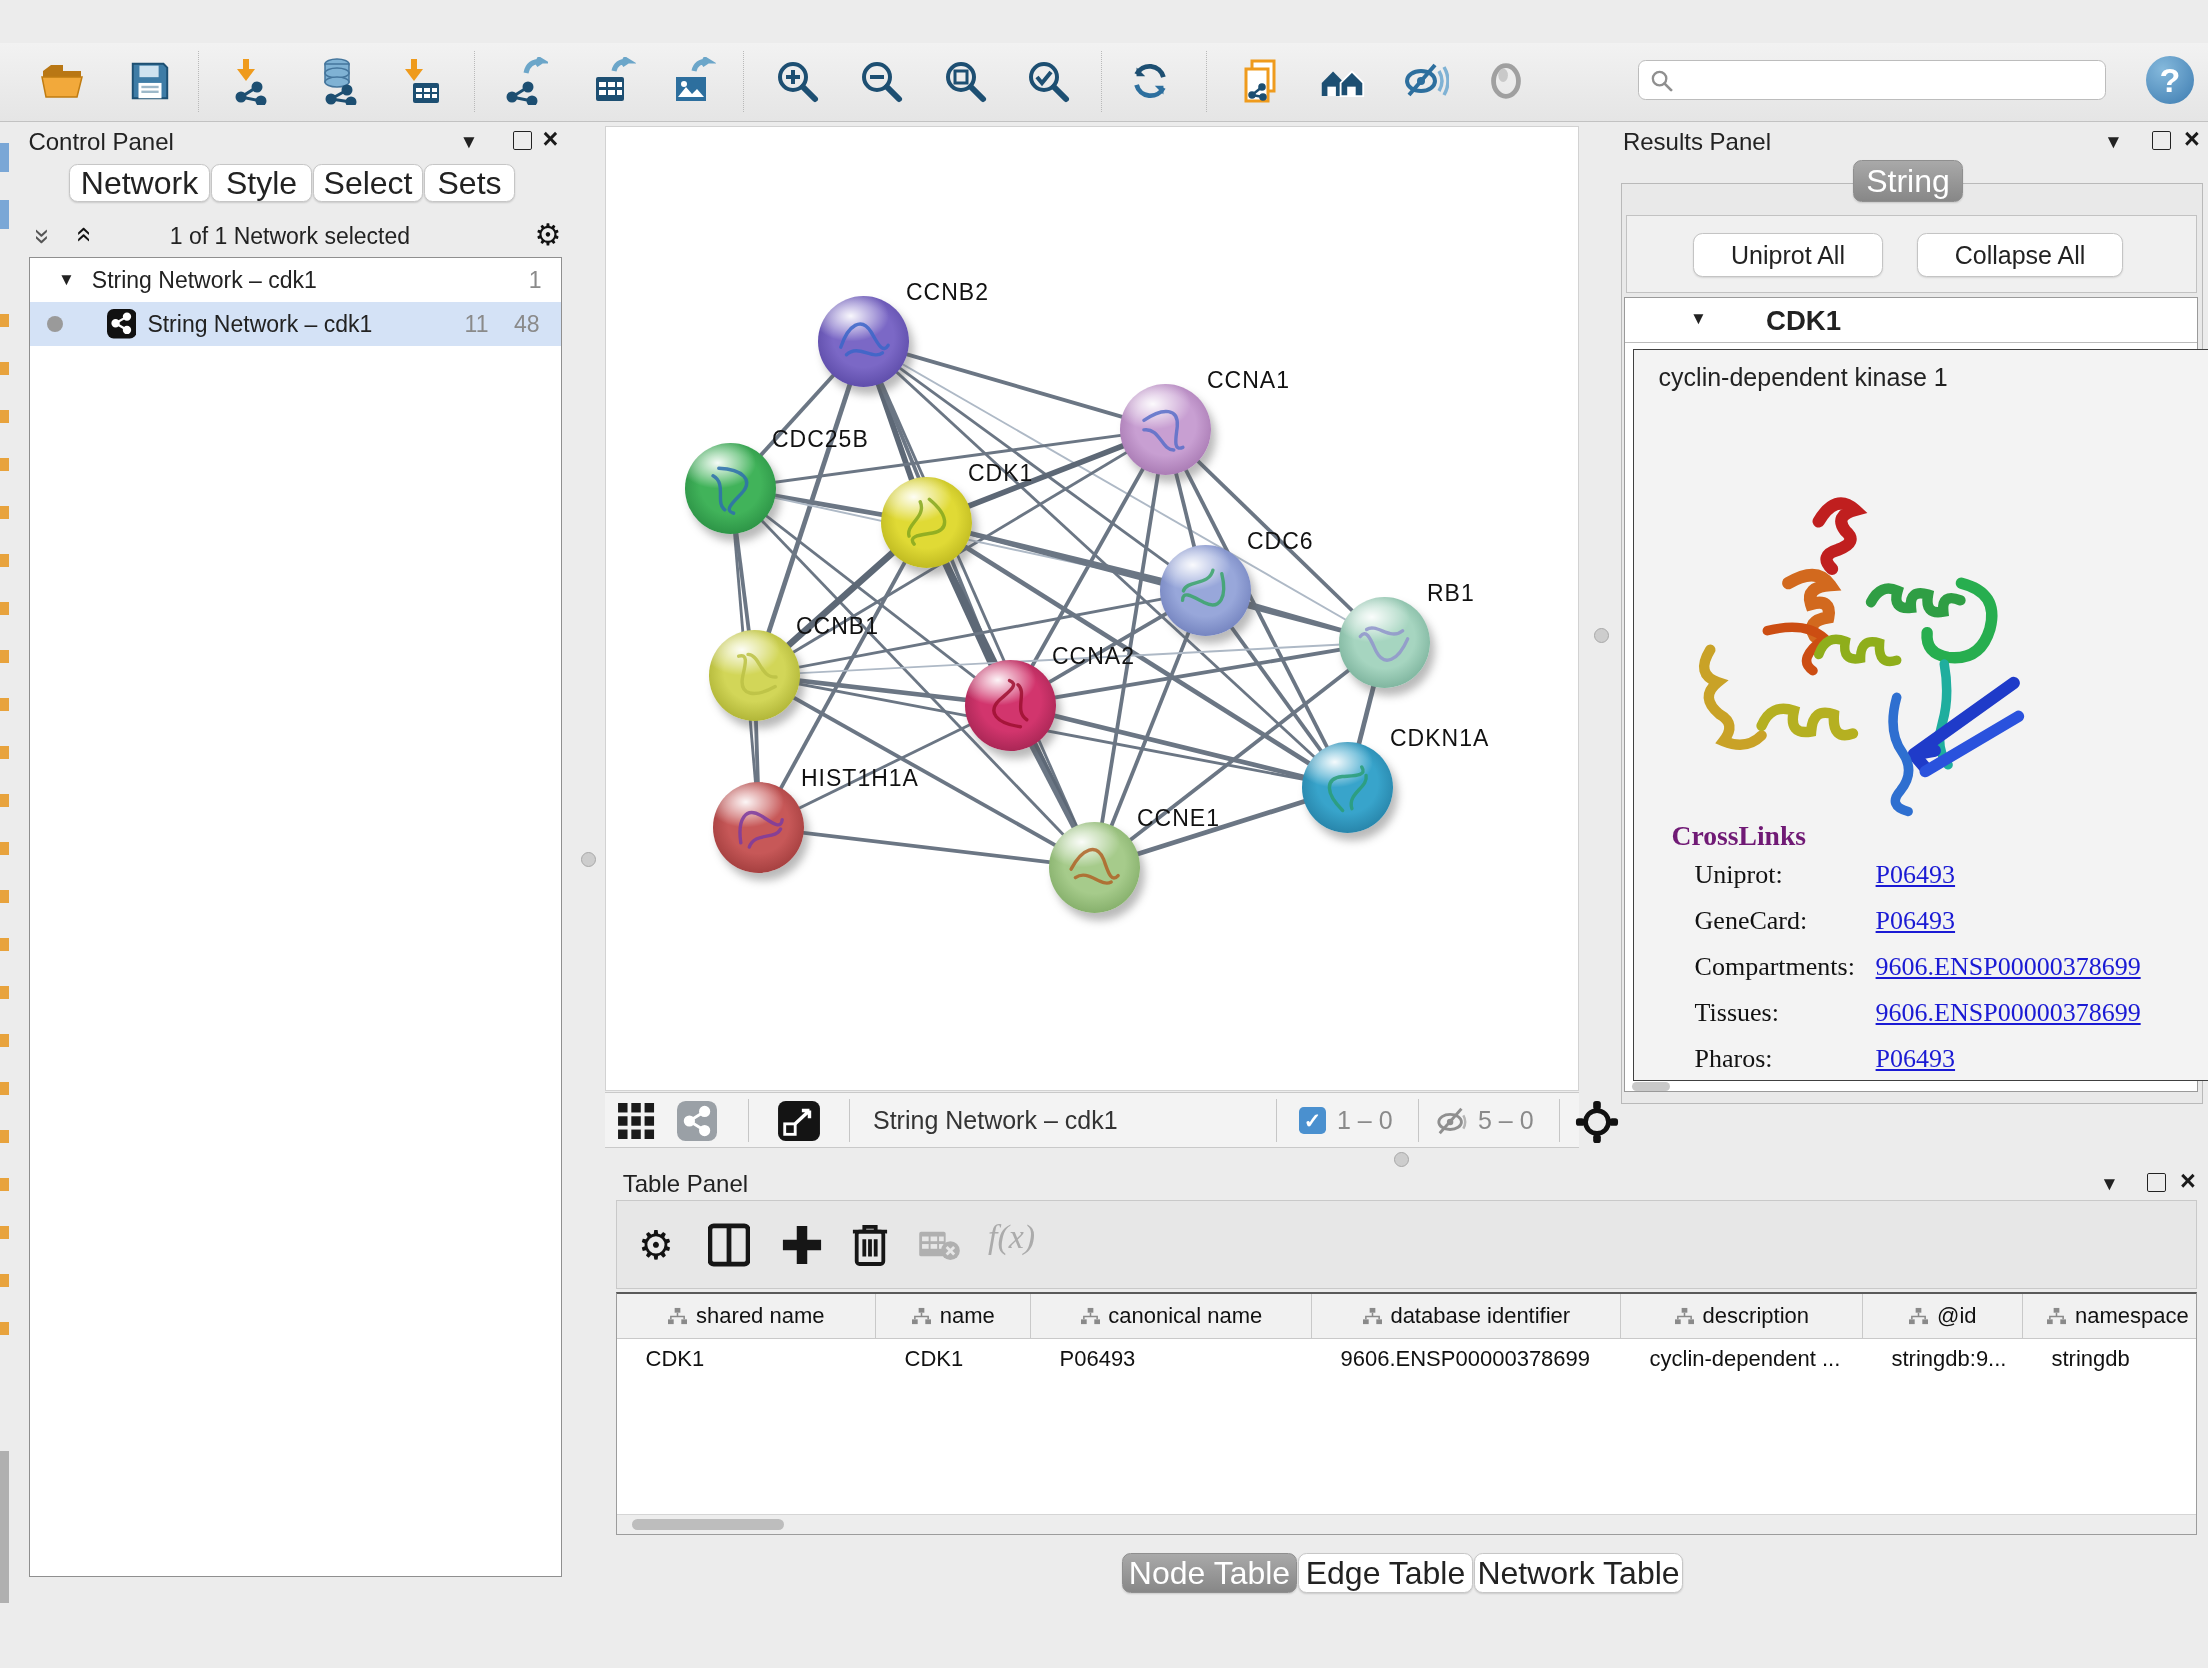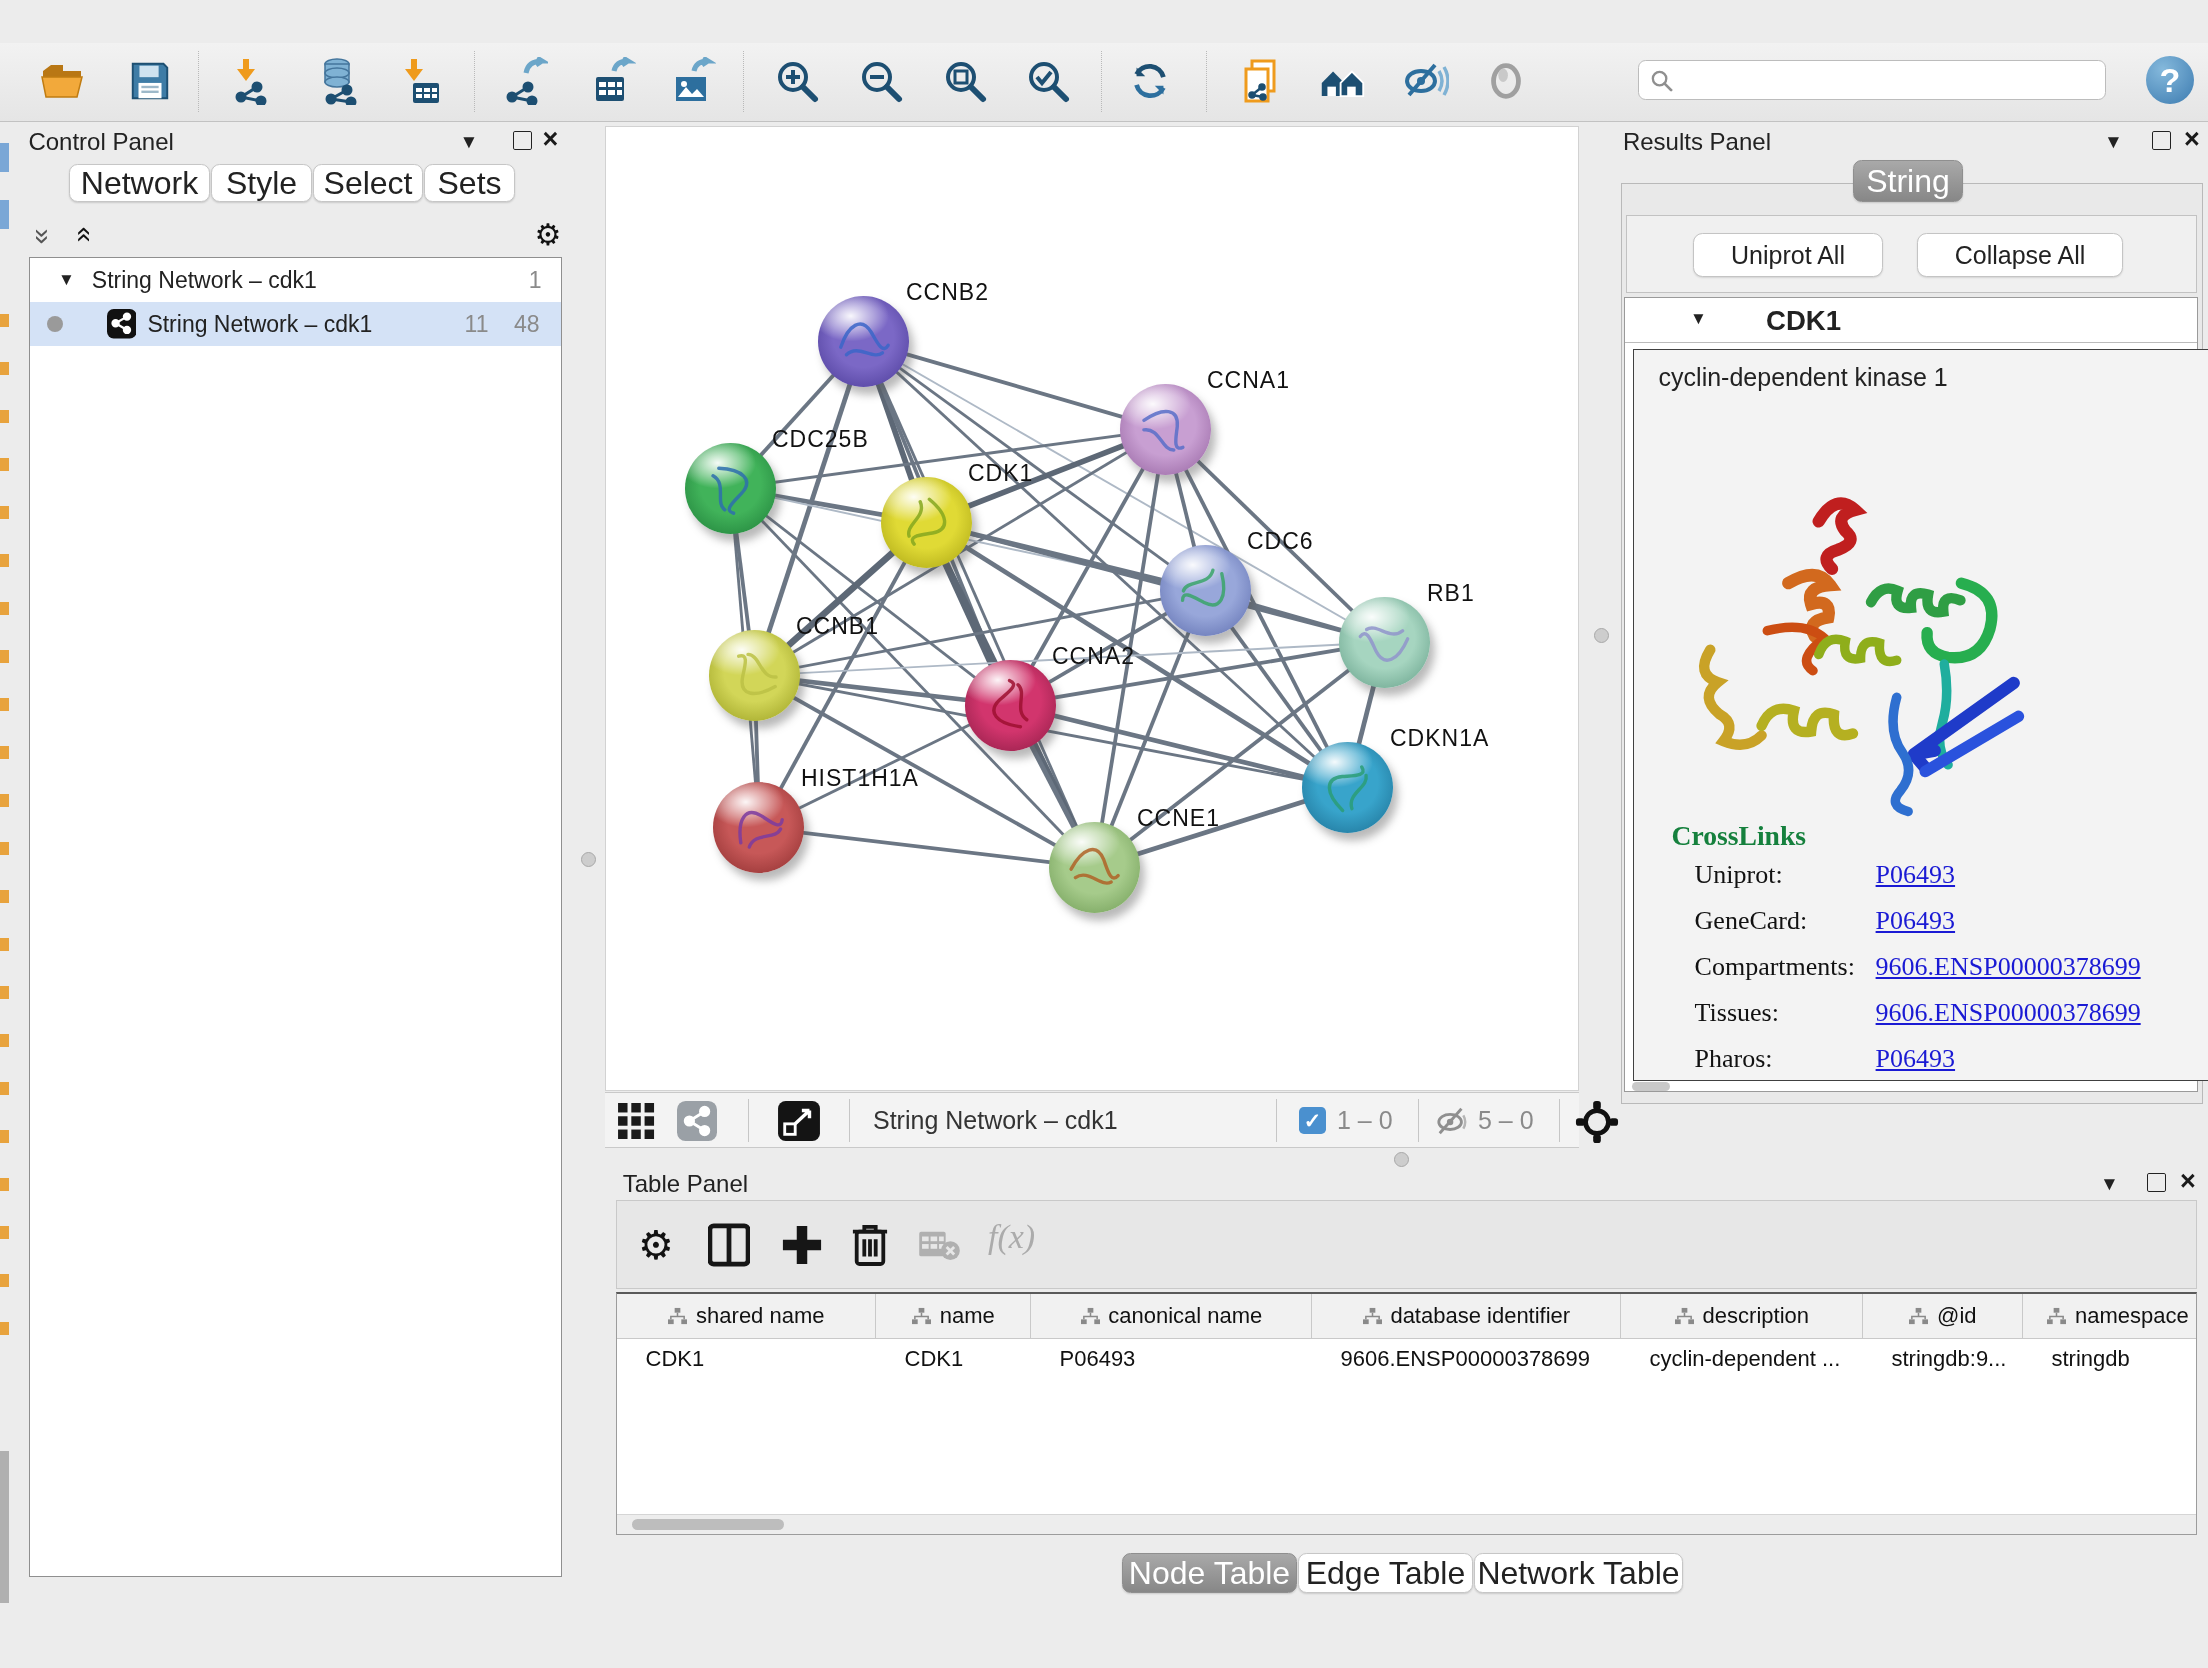--- a/index.html
+++ b/index.html
@@ -63,21 +63,21 @@
   
   .res-outer{position:absolute;left:1621px;top:183px;width:582px;height:921px;background:#e9e9e9;
     border:1px solid #b9b9b9;box-sizing:border-box;}
   .res-btn{position:absolute;height:42px;background:#fff;border:1px solid #c4c4c4;border-radius:9.5px;
     font-size:25px;display:flex;align-items:center;justify-content:center;box-shadow:0 1px 1.9px rgba(0,0,0,.12);}
   .res-entry{position:absolute;left:1624px;top:297px;width:574px;height:795px;background:#fff;
     border:1.9px solid #9a9a9a;box-sizing:border-box;}
   .res-entry-head{position:absolute;left:0;top:0;width:100%;height:44px;border-bottom:1px solid #bbb;}
   .res-desc-box{position:absolute;left:7.6px;top:51px;width:617px;height:732px;background:#f3f3f3;
     border:1px solid #404040;box-sizing:border-box;}
-  .xl-title{font-family:"Liberation Serif",serif;font-weight:bold;font-size:27.6px;color:#15803d;}
+  .xl-title{font-family:"Liberation Serif",serif;font-weight:bold;font-size:27.6px;color:#701a75;}
   .xl-label{font-family:"Liberation Serif",serif;font-size:26px;color:#111;}
   .xl-link{font-family:"Liberation Serif",serif;font-size:26px;color:#1a1ad4;text-decoration:underline;}
   
   .tbl-toolbar{position:absolute;left:616px;top:1200px;width:1581px;height:89px;background:#e7e7e7;
     border:1px solid #c9c9c9;box-sizing:border-box;}
   .tbl-box{position:absolute;left:616px;top:1292px;width:1581px;height:243px;background:#fff;
     border:1px solid #9c9c9c;border-top:2.9px solid #5a5a5a;box-sizing:border-box;overflow:hidden;}
   .tbl-header{display:flex;height:44px;background:#f1f1f1;border-bottom:1px solid #c9c9c9;}
   .th{display:flex;align-items:center;justify-content:center;gap:7.6px;font-size:22px;color:#111;
     border-right:1px solid #c9c9c9;box-sizing:border-box;flex:none;}
@@ -303,20 +303,21 @@
   <div class="tab" style="left:313px;top:164px;width:108px">
     <span>Select</span>
     </div>
   <div class="tab" style="left:424px;top:164px;width:89px">
     <span>Sets</span>
     </div>
 
   <div class="subhead" style="top:217px">
     <span class="chev" style="position:absolute;left:26px;top:1.9px">»</span>
     <span class="chev up" style="position:absolute;left:64px;top:1.9px">»</span>
+    <span style="position:absolute;left:0;width:100%;text-align:center;top:5.7px">1 of 1 Network selected</span>
     <span class="gear-glyph" style="position:absolute;left:523px;top:0px">⚙</span>
   </div>
 
   <div class="tree" style="top:257px;height:1320px">
     <div class="trow">
       <span style="margin-left:28.5px;font-size:17px">▼</span>
       <span style="margin-left:17px">String Network – cdk1</span>
       <span class="tcount" style="right:19px">1</span>
     </div>
     <div class="trow sel">

